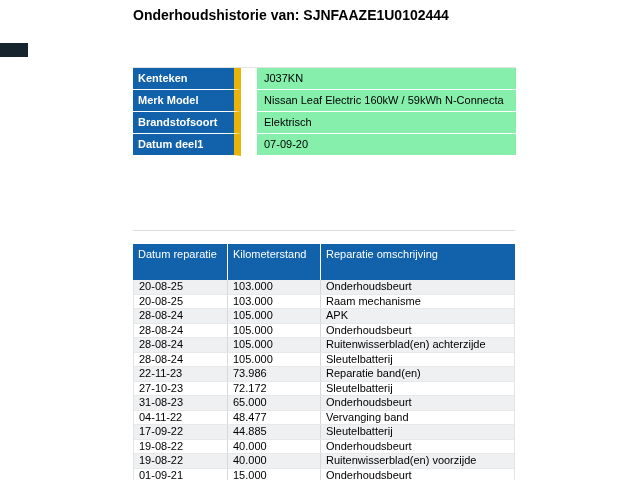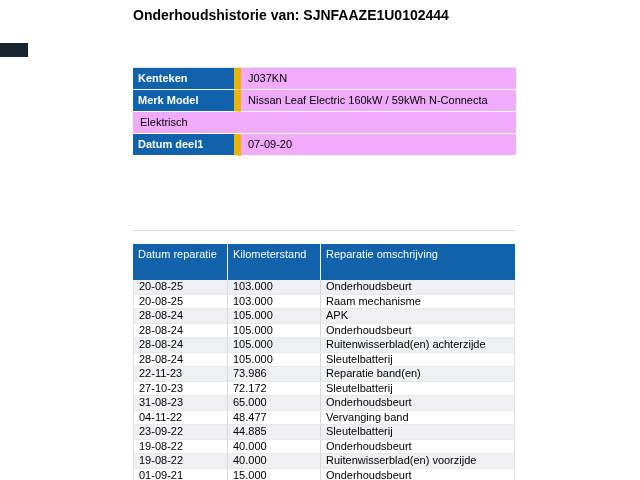--- a/index.html
+++ b/index.html
@@ -47,27 +47,28 @@
     line-height: 20px;
     padding-left: 5px;
     border-bottom: 1px solid #fff;
     border-right: 7px solid #eab308;
     overflow: hidden;
     white-space: nowrap;
   }
   .info-value {
     flex: 1;
     box-sizing: border-box;
-    background: #f0abfc;
+    background: #86efac;
     font-size: 11px;
     line-height: 20px;
     padding-left: 7px;
     border-bottom: 1px solid #fff;
     overflow: hidden;
     white-space: nowrap;
+    margin-left: 16px;
   }
   
   .repair-table {
     position: absolute;
     left: 133px; top: 230px;
     width: 382px;
     border-top: 1px solid #d9dcde;
     padding-top: 13px;
     background: #fff;
   }
@@ -126,20 +127,21 @@
 
 <div class="info-row">
       <div class="info-label">Kenteken</div>
       <div class="info-value">J037KN</div>
     </div>
     <div class="info-row">
       <div class="info-label">Merk Model</div>
       <div class="info-value">Nissan Leaf Electric 160kW / 59kWh N-Connecta</div>
     </div>
     <div class="info-row">
+      <div class="info-label">Brandstofsoort</div>
       <div class="info-value">Elektrisch</div>
     </div>
     <div class="info-row">
       <div class="info-label">Datum deel1</div>
       <div class="info-value">07-09-20</div>
     </div>
   </div>
 
 <div class="repair-table">
   <div class="repair-header">
@@ -193,21 +195,21 @@
         <div class="cell c1">31-08-23</div>
         <div class="cell c2">65.000</div>
         <div class="cell c3">Onderhoudsbeurt</div>
       </div>
       <div class="repair-row">
         <div class="cell c1">04-11-22</div>
         <div class="cell c2">48.477</div>
         <div class="cell c3">Vervanging band</div>
       </div>
       <div class="repair-row alt">
-        <div class="cell c1">23-09-22</div>
+        <div class="cell c1">17-09-22</div>
         <div class="cell c2">44.885</div>
         <div class="cell c3">Sleutelbatterij</div>
       </div>
       <div class="repair-row">
         <div class="cell c1">19-08-22</div>
         <div class="cell c2">40.000</div>
         <div class="cell c3">Onderhoudsbeurt</div>
       </div>
       <div class="repair-row alt">
         <div class="cell c1">19-08-22</div>

